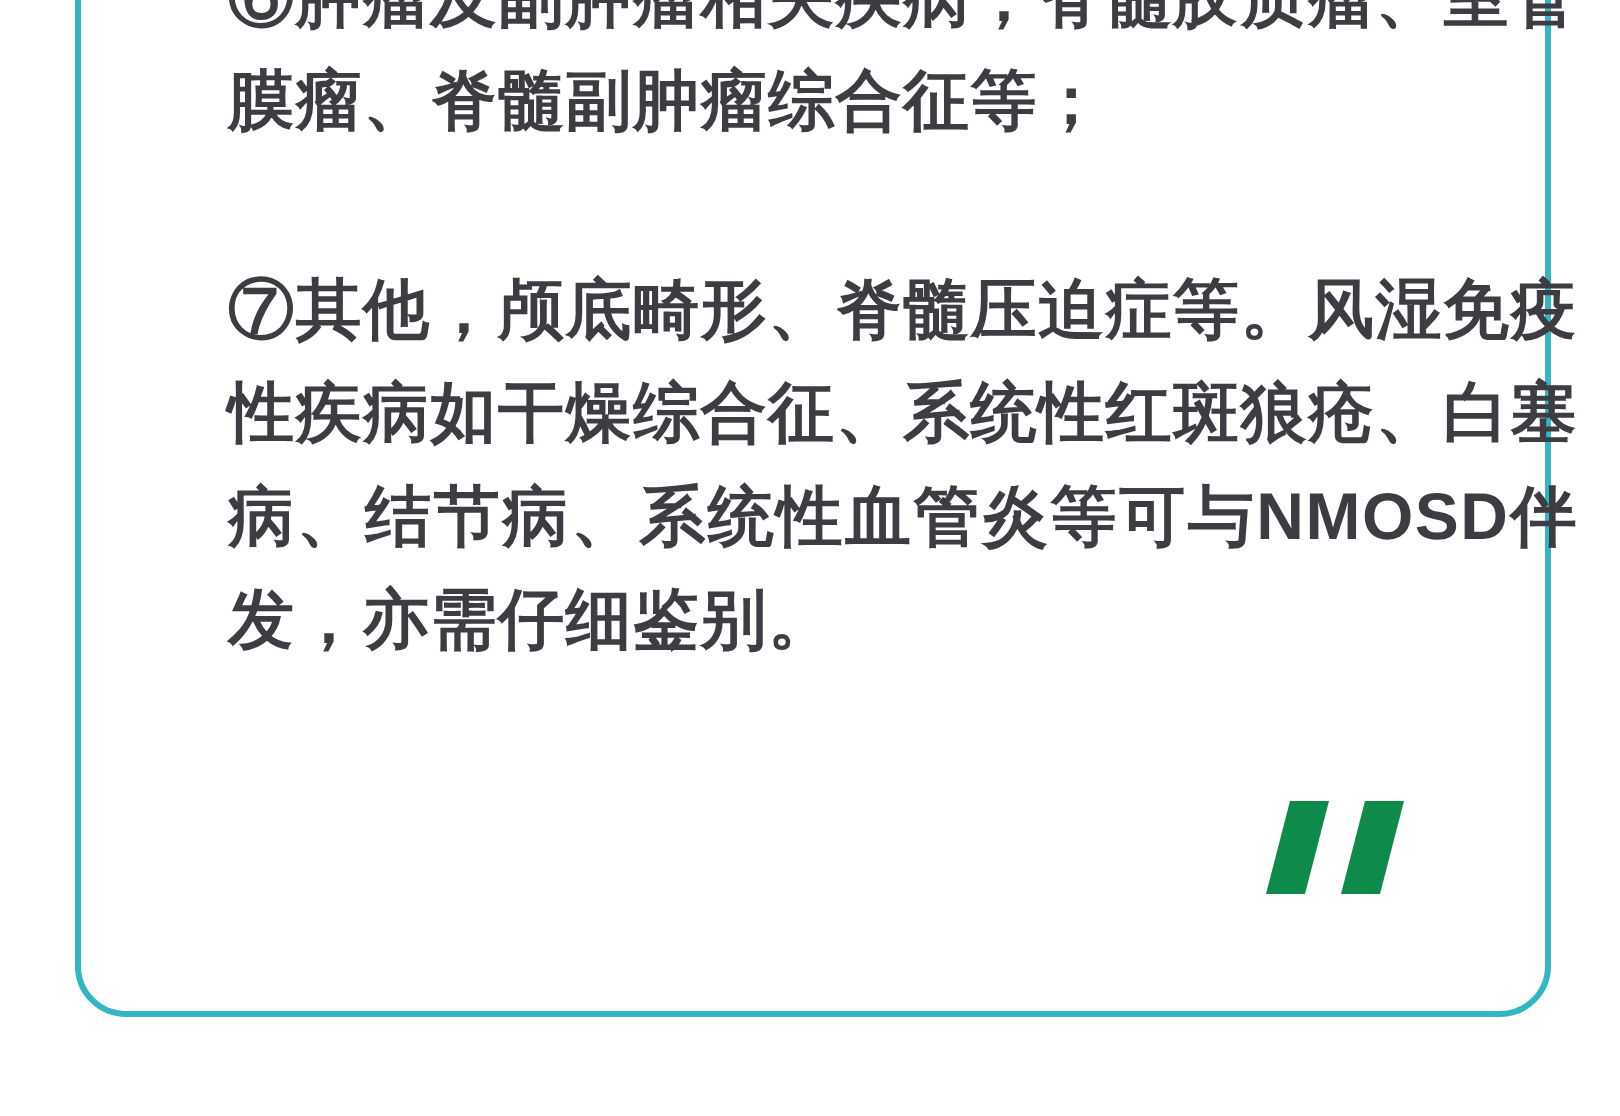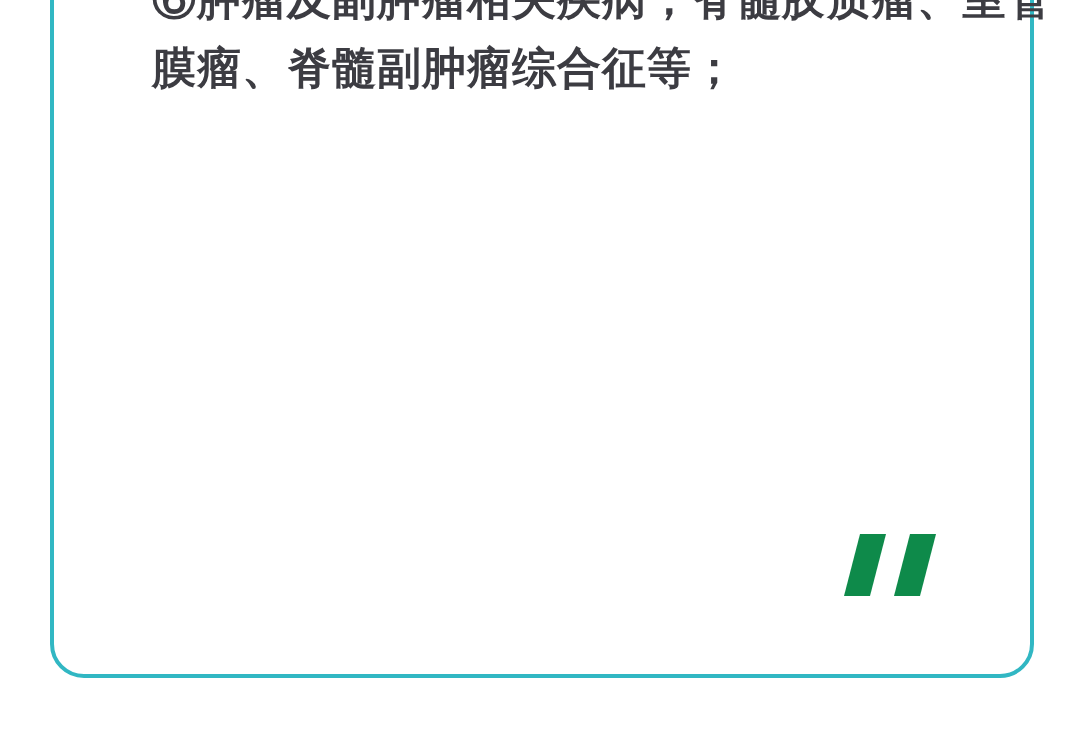--- a/index.html
+++ b/index.html
@@ -70,20 +70,21 @@
 <div class="page">
 
   <div class="card-frame">
 
     <div class="card-body">
 
       <p class="para">⑥肿瘤及副肿瘤相关疾病，脊髓胶质瘤、室管膜瘤、脊髓副肿瘤综合征等；</p>
 
       <div class="para-gap"></div>
 
+      <p class="para">⑦其他，颅底畸形、脊髓压迫症等。风湿免疫性疾病如干燥综合征、系统性红斑狼疮、白塞病、结节病、系统性血管炎等可与NMOSD伴发，亦需仔细鉴别。</p>
 
     </div>
 
     <div class="quote-mark">
       <svg width="100" height="62" viewBox="0 0 100 62" xmlns="http://www.w3.org/2000/svg">
         <path d="M4 62 L30 62 L46 0 L20 0 Z" fill="#0e8a4a"></path>
         <path d="M54 62 L80 62 L96 0 L70 0 Z" fill="#0e8a4a"></path>
       </svg>
     </div>
 

